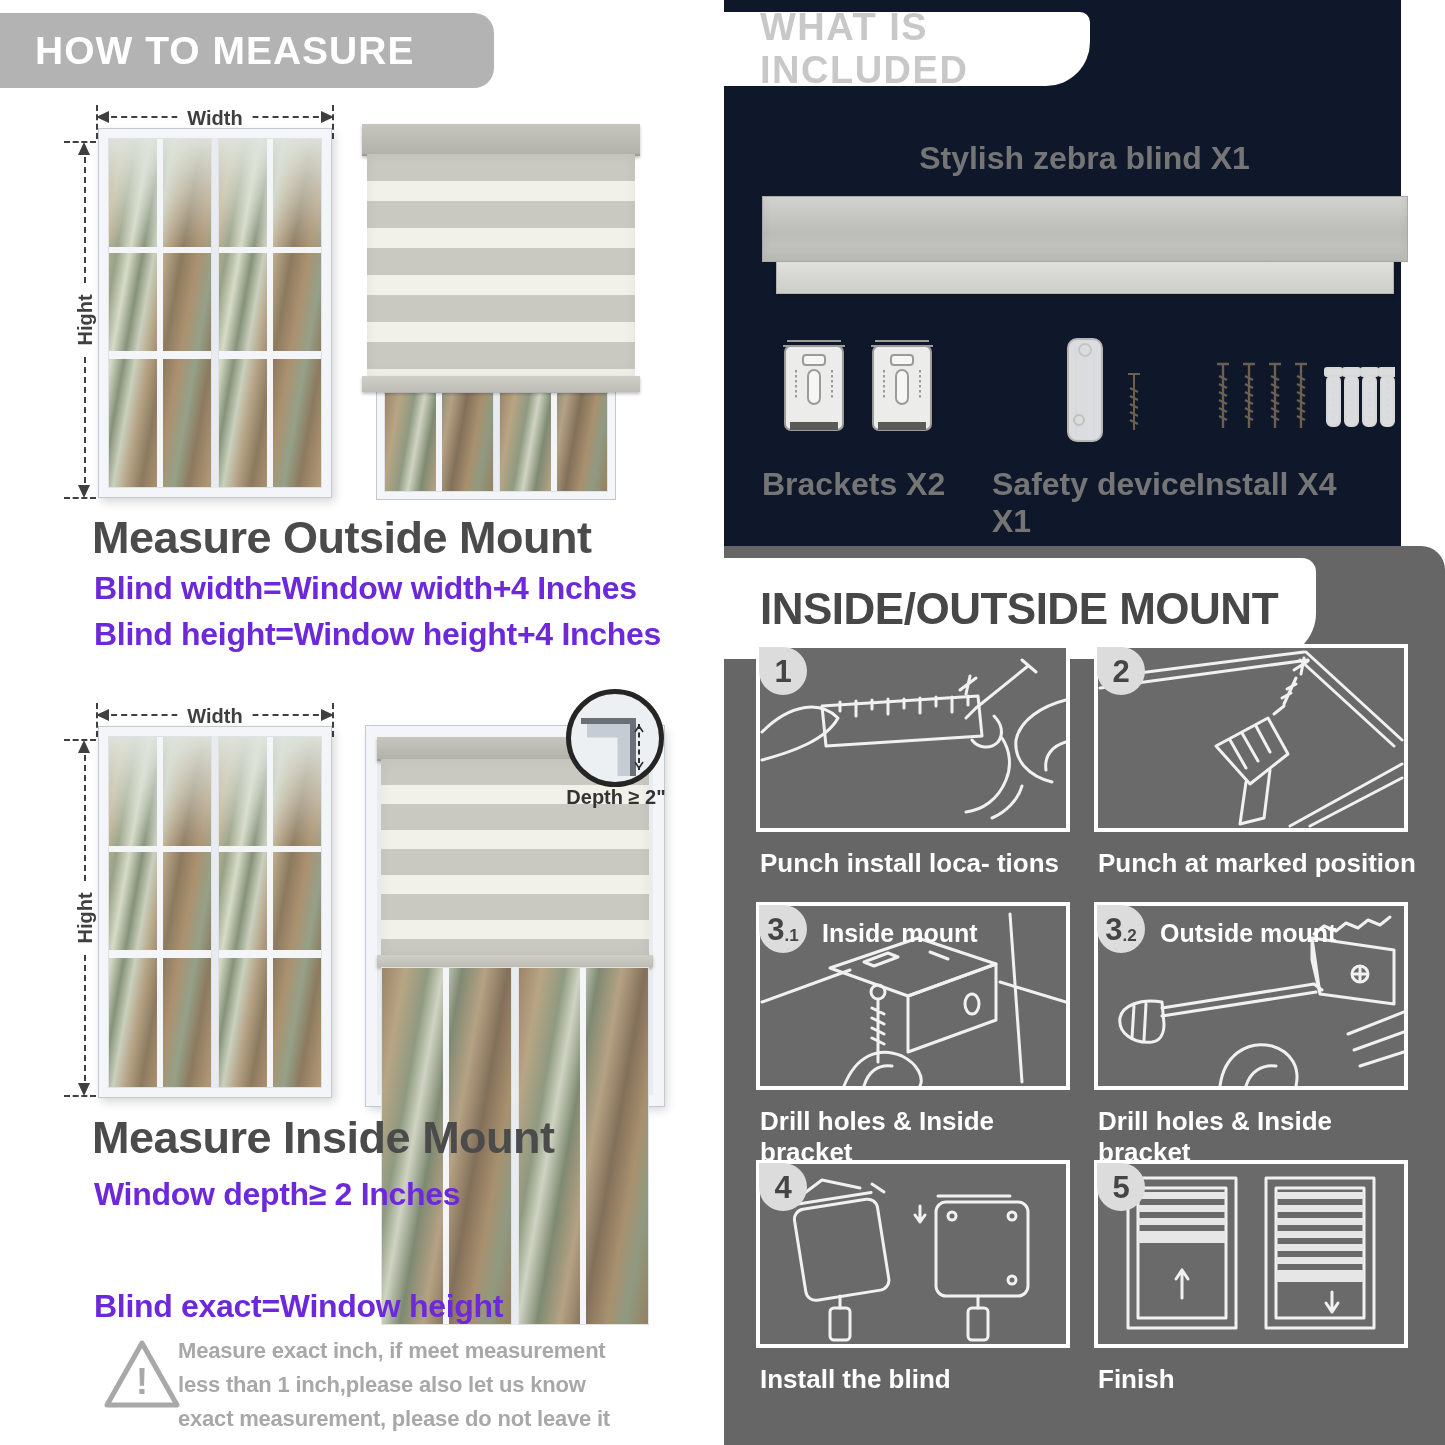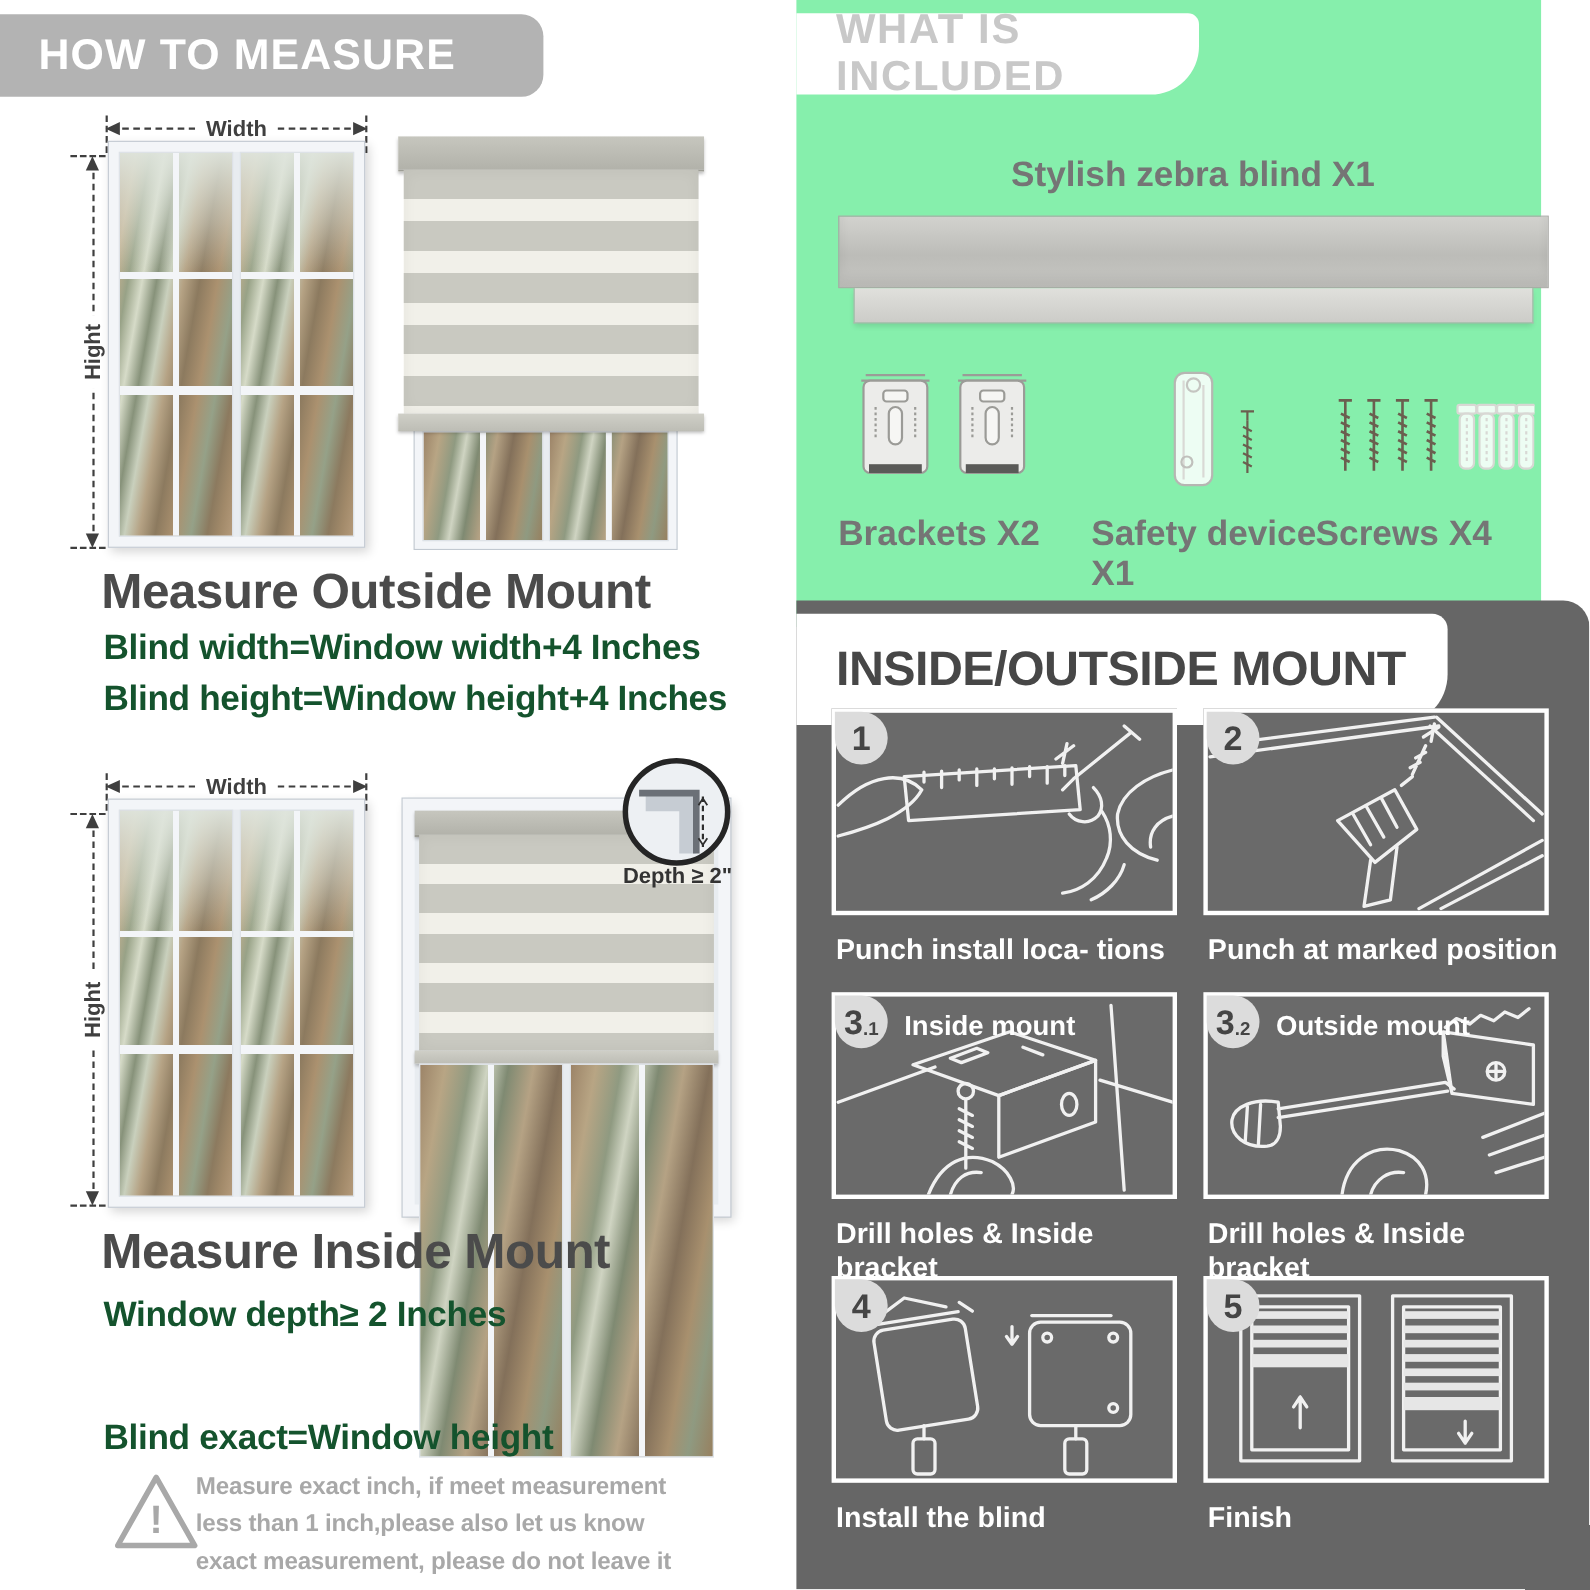--- a/index.html
+++ b/index.html
@@ -6,21 +6,21 @@
   .canvas{position:relative;width:1445px;height:1445px;overflow:hidden;background:#ffffff;
           font-family:"Liberation Sans","DejaVu Sans",sans-serif;}
   .abs{position:absolute;box-sizing:border-box;}
 
   
   .left-col{left:0;top:0;width:724px;height:1445px;background:#ffffff;}
   .howto-bar{left:0;top:13px;width:494px;height:75px;background:#b3b3b3;
              border-radius:0 20px 20px 0;display:flex;align-items:center;padding-left:35px;
              color:#ffffff;font-size:39px;font-weight:bold;letter-spacing:1px;}
   .sec-heading{font-size:45px;font-weight:bold;color:#4b4b4b;letter-spacing:-0.5px;}
-  .sec-line{font-size:32px;font-weight:bold;color:#14532d;letter-spacing:-0.3px;}
+  .sec-line{font-size:32px;font-weight:bold;color:#6d28d9;letter-spacing:-0.3px;}
 
   
   .harrow{position:absolute;height:20px;}
   .hline{position:absolute;left:5px;right:5px;top:8px;border-top:2px dashed #3f3f3f;}
   .ah{position:absolute;top:3px;width:0;height:0;border-top:6px solid transparent;border-bottom:6px solid transparent;}
   .ah.l{left:0;border-right:13px solid #3f3f3f;}
   .ah.r{right:0;border-left:13px solid #3f3f3f;}
   .tick{position:absolute;top:-3px;height:34px;border-left:2px dashed #3f3f3f;}
   .tick.tl{left:0;}.tick.tr{right:0;}
   .dim-label{position:absolute;left:50%;top:50%;transform:translate(-50%,-50%);background:#ffffff;
@@ -68,21 +68,21 @@
             box-shadow:3px 4px 9px rgba(0,0,0,.16);}
   .fig2-inner{position:relative;width:100%;height:100%;}
   .depth-circle{position:absolute;border:5px solid #252525;border-radius:50%;background:#edf0f3;
                 overflow:hidden;z-index:6;}
   .depth-label{position:absolute;font-size:20px;font-weight:bold;color:#333333;z-index:6;}
 
   
   .warning-text{position:absolute;font-size:22px;font-weight:bold;color:#a8a8a8;line-height:34px;letter-spacing:-0.2px;}
 
   
-  .right-top{left:724px;top:0;width:677px;height:570px;background:#86efac;}
+  .right-top{left:724px;top:0;width:677px;height:570px;background:#0f172a;}
   .included-bar{left:0;top:12px;width:366px;height:74px;background:#ffffff;border-radius:0 10px 44px 0;
                 display:flex;align-items:center;padding-left:36px;color:#c8c8c8;
                 font-size:38px;font-weight:bold;letter-spacing:1.5px;}
   .blind-label{left:0;top:140px;width:721px;text-align:center;font-size:32px;font-weight:bold;color:#757575;}
   .headrail{left:38px;top:196px;width:646px;height:66px;
             background:linear-gradient(180deg,#d2d2ce 0%,#bcbcb8 55%,#c6c6c2 100%);
             border:1px solid #a9a9a5;box-shadow:inset 0 -8px 10px rgba(0,0,0,.07);}
   .headrail-lip{left:52px;top:262px;width:618px;height:32px;
             background:linear-gradient(180deg,#e0e0dc,#ccccc8);border:1px solid #b2b2ae;border-top:none;
             box-shadow:0 3px 5px rgba(0,0,0,.12);}
@@ -286,21 +286,21 @@
               <path d="M10.5,44 v42" stroke-dasharray="3 3" fill="none"></path>
             </g>
           <g transform="translate(162,0)">
               <rect x="2" y="32" width="17" height="8" rx="2"></rect>
               <rect x="4" y="40" width="13" height="50" rx="5"></rect>
               <path d="M10.5,44 v42" stroke-dasharray="3 3" fill="none"></path>
             </g>
         </g>
       </svg>
     </div>
-    <div class="item-label" style="left:472px;width:200px;">Screws X4</div>
+    <div class="item-label" style="left:472px;width:200px;">Install X4</div>
   </div>
 
   <div class="abs right-bottom">
     <div class="abs mount-bar">
       <span>INSIDE/OUTSIDE MOUNT</span>
     </div>
 
     <div class="panel" style="left:32px;top:98px;">
       <div class="badge">
         <span class="badge-num">1</span>

